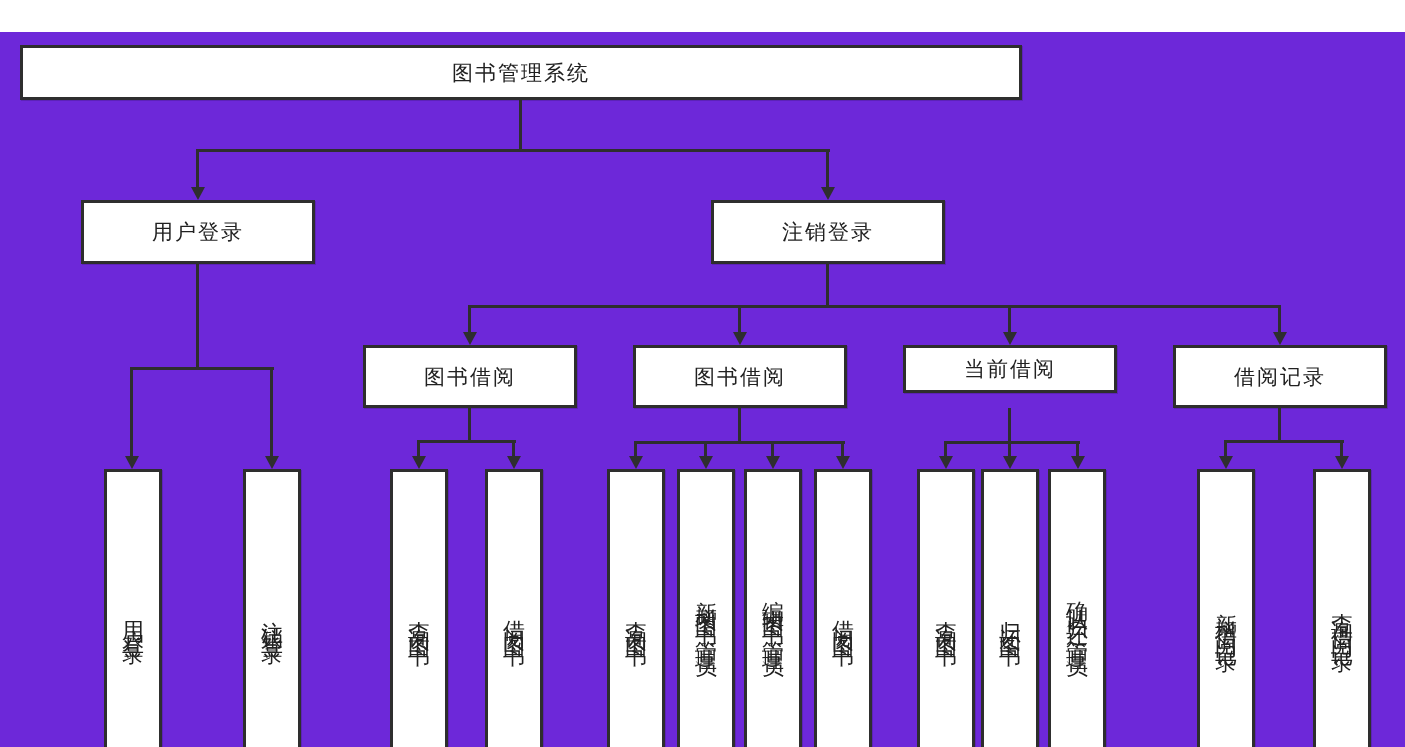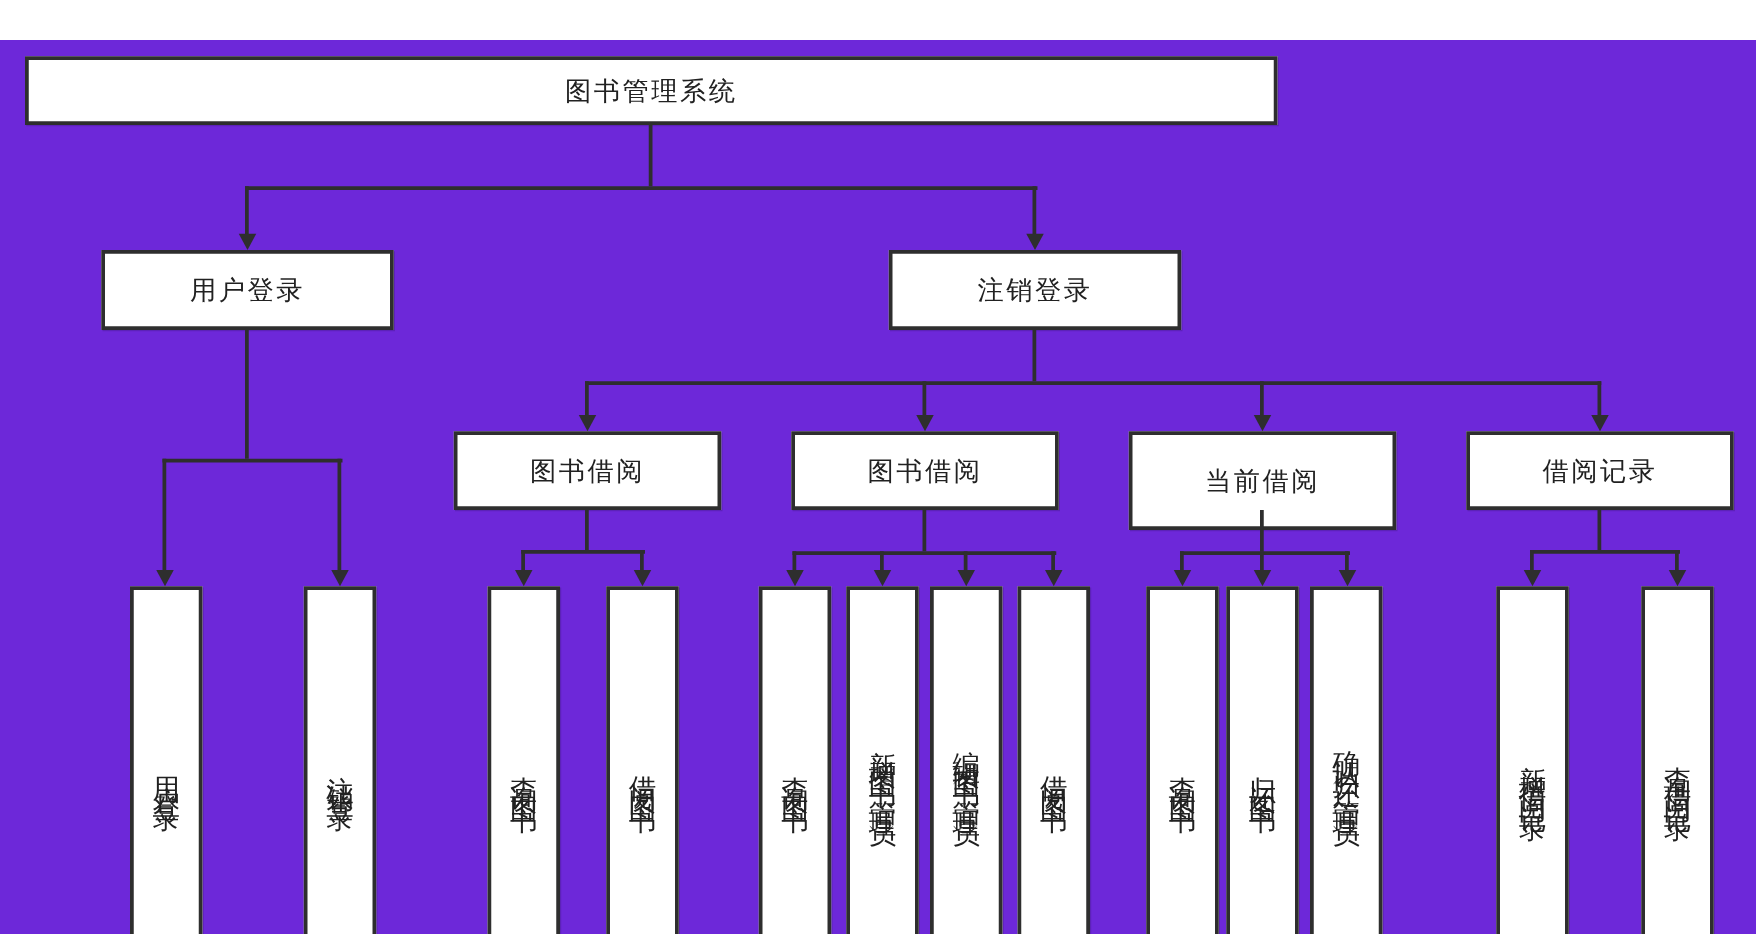--- a/index.html
+++ b/index.html
@@ -23,21 +23,21 @@
   .watermark{
     position:absolute;left:1183px;top:714px;font-size:19px;letter-spacing:1px;
     color:#b3b3b3;white-space:nowrap;z-index:5;
   }
   
   #n-root{left:20px;top:13px;width:1002px;height:55px;}
   #n-user-login{left:81px;top:168px;width:234px;height:64px;}
   #n-book-mgmt{left:711px;top:168px;width:234px;height:64px;}
   #n-new-book{left:363px;top:313px;width:214px;height:63px;}
   #n-book-borrow{left:633px;top:313px;width:214px;height:63px;}
-  #n-cur-borrow{left:903px;top:313px;width:214px;height:79px;}
+  #n-cur-borrow{left:903px;top:313px;width:214px;height:48px;}
   #n-borrow-rec{left:1173px;top:313px;width:214px;height:63px;}
   .leaf{top:437px;width:58px;height:300px;}
   #l-user-login{left:104px;} #l-logout{left:243px;}
   #l-nb-query{left:390px;}  #l-nb-borrow{left:485px;}
   #l-bb-query{left:607px;}  #l-bb-add{left:677px;} #l-bb-edit{left:744px;} #l-bb-borrow{left:814px;}
   #l-cb-query{left:917px;}  #l-cb-return{left:981px;} #l-cb-confirm{left:1048px;}
   #l-br-add{left:1197px;}   #l-br-query{left:1313px;}
 </style>
 </head>
 <body>

